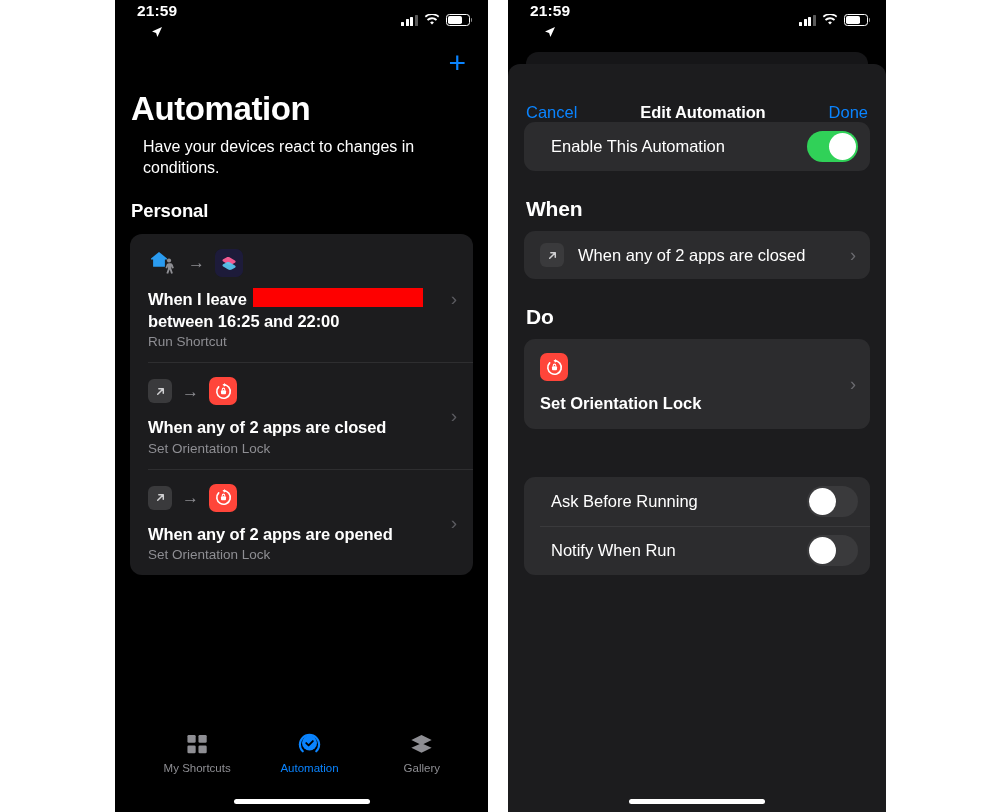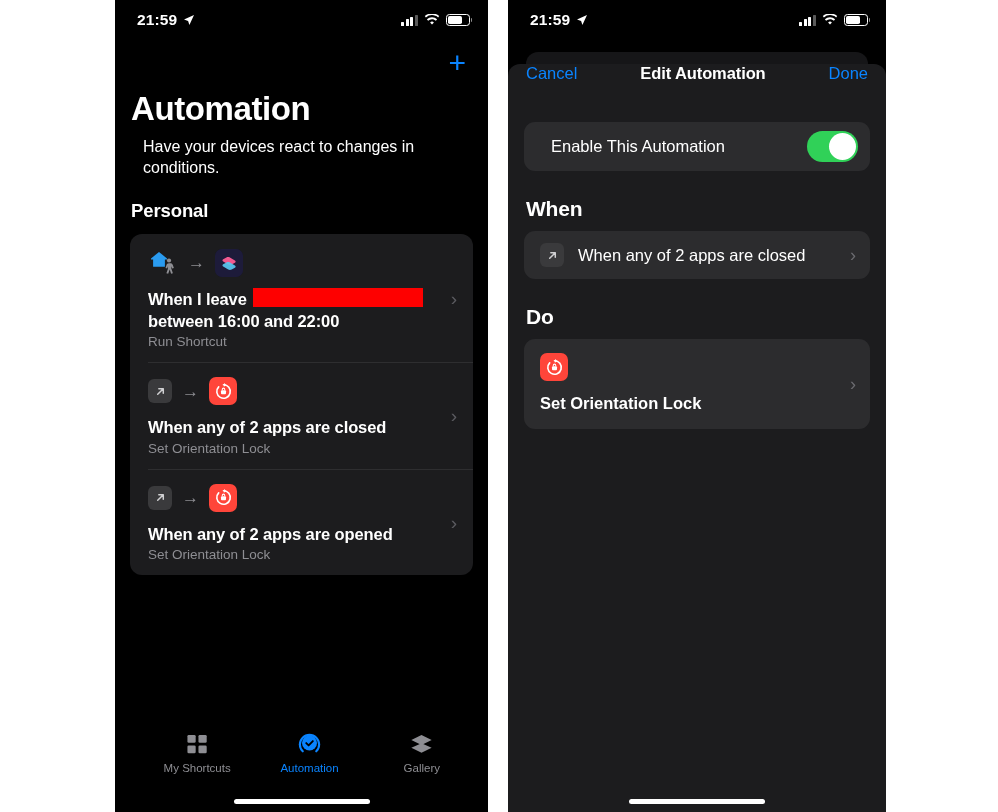--- a/index.html
+++ b/index.html
@@ -50,20 +50,21 @@
     z-index: 40;
   }
   .status-left {
     display: flex;
     align-items: center;
     gap: 6px;
     color: #ffffff;
     font-size: 15.5px;
     font-weight: bold;
     letter-spacing: 0.1px;
+    flex-direction: column;
   }
   .loc-arrow {
     display: block;
     width: 12px;
     height: 12px;
   }
   .status-right {
     display: flex;
     align-items: center;
     gap: 6px;
@@ -303,21 +304,21 @@
     left: 0;
     right: 0;
     bottom: 0;
     background: #1c1c1e;
     border-radius: 12px 12px 0 0;
     overflow: hidden;
   }
   .sheet-nav {
     height: 58px;
     display: flex;
-    align-items: flex-start;
+    align-items: flex-end;
     justify-content: space-between;
     padding: 0 18px;
     box-sizing: border-box;
   }
   .nav-btn {
     color: #0a84ff;
     font-size: 16.5px;
     cursor: pointer;
   }
   .nav-title {
@@ -479,21 +480,21 @@
             <span class="icn shortcuts-icon">
               <svg viewBox="0 0 28 28" width="28" height="28">
                 <rect width="28" height="28" rx="7" fill="#1d1b3a"></rect>
                 <path d="M8.2 10.3c-1 .6-1 1.7 0 2.3l5 2.9c1 .6 2.5.6 3.5 0l3.2-1.8c1-.6 1-1.7 0-2.3l-5-2.9c-1-.6-2.5-.6-3.5 0z" fill="#f2598f"></path>
                 <path d="M8.2 15.3c-1 .6-1 1.7 0 2.3l5 2.9c1 .6 2.5.6 3.5 0l3.2-1.8c1-.6 1-1.7 0-2.3l-5-2.9c-1-.6-2.5-.6-3.5 0z" fill="#59c8f2" opacity=".92"></path>
               </svg>
             </span>
           </div>
           <div class="row-title">
             <span>When I leave </span><span class="redact"></span><br>
-            <span>between 16:00 and 22:00</span>
+            <span>between 16:25 and 22:00</span>
           </div>
           <div class="row-sub">Run Shortcut</div>
           <span class="row-chevron">›</span>
         </div>
 
         <div class="auto-row">
           <div class="icon-strip">
             <span class="icn appopen-icon">
               <svg viewBox="0 0 14 14" width="13" height="13">
                 <path d="M4 10 10 4M5.2 4H10v4.8" stroke="#d0d0d2" stroke-width="1.6" fill="none" stroke-linecap="round" stroke-linejoin="round"></path>
@@ -645,20 +646,34 @@
                 <rect x="8.1" y="9.6" width="5.8" height="4.6" rx="1.1" fill="#fff"></rect>
                 <path d="M9.6 9.6V8.5a1.4 1.4 0 0 1 2.8 0v1.1" stroke="#fff" stroke-width="1.2" fill="none"></path>
               </svg>
             </span>
             <div class="action-title">Set Orientation Lock</div>
             <span class="trigger-chev">›</span>
           </div>
 
           <div class="spacer-48"></div>
 
+          <div class="group">
+            <div class="toggle-row">
+              <span class="toggle-label">Ask Before Running</span>
+              <span class="switch">
+                  <span class="knob"></span>
+                </span>
+            </div>
+            <div class="toggle-row">
+              <span class="toggle-label">Notify When Run</span>
+              <span class="switch">
+                  <span class="knob"></span>
+                </span>
+            </div>
+          </div>
 
         </div>
       </div>
 
       <div class="home-indicator"></div>
     </div>
   </div>
 
 </div>
 

